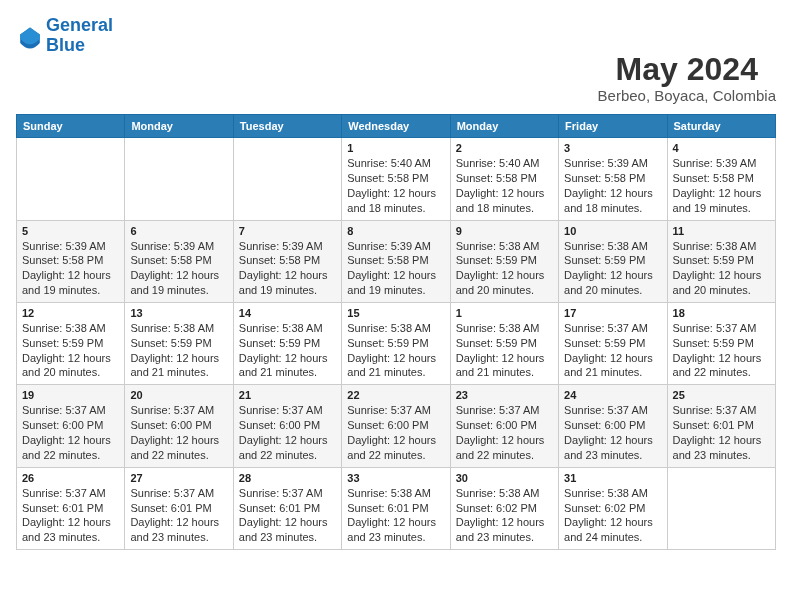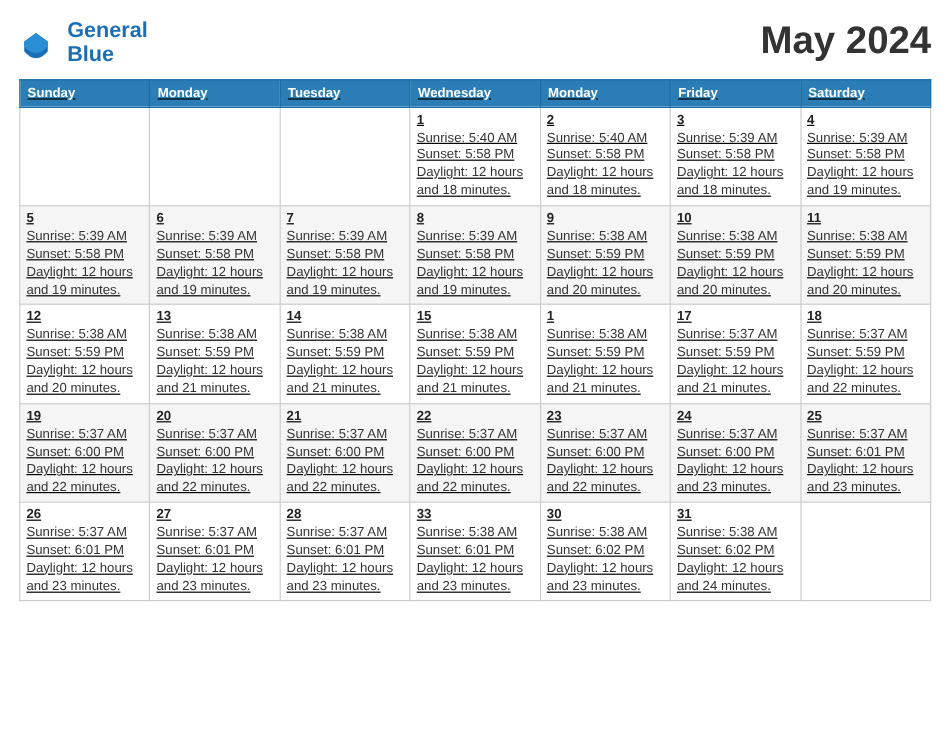--- a/index.html
+++ b/index.html
@@ -18,53 +18,53 @@
     }
     .header {
       display: flex;
       justify-content: space-between;
       align-items: flex-start;
       margin-bottom: 10px;
     }
     .logo {
       display: flex;
       align-items: center;
-      gap: 12px;
+      gap: 2px;
     }
     .logo-text {
       font-size: 18px;
       font-weight: bold;
       color: #333;
       line-height: 1.1;
     }
     .logo-text span {
       color: #1a6eb5;
     }
     .logo-icon {
       width: 28px;
       height: 28px;
     }
     .title-block {
       text-align: center;
+      margin-top: 36px;
     }
     .month-title {
       font-size: 32px;
       font-weight: bold;
       color: #333;
       line-height: 1.1;
     }
     .location {
       font-size: 15px;
       color: #555;
     }
     .calendar {
       width: 100%;
       border-collapse: collapse;
       font-size: 10.5px;
-      text-decoration: underline;
     }
     .calendar th {
       background: #2a7db5;
       color: #fff;
       font-weight: bold;
       padding: 5px 6px;
       text-align: left;
       border: 1px solid #1a6da5;
       font-size: 11px;
     }
@@ -105,20 +105,21 @@
         <path d="M20 8 L34 18 L34 30 Q27 38 20 38 Q13 38 6 30 L6 18 Z" fill="#1a6eb5"></path>
         <path d="M20 8 L34 18 L34 24 Q27 32 20 32 Q13 32 6 24 L6 18 Z" fill="#2a8ed5"></path>
       </svg>
       <div class="logo-text">
         <div><span>General</span></div>
         <div><span>Blue</span></div>
       </div>
     </div>
     <div class="title-block">
       <div class="month-title">May 2024</div>
+      <div class="location">Berbeo, Boyaca, Colombia</div>
     </div>
   </div>
 
   <table class="calendar">
     <thead>
       <tr>
         <th>Sunday</th>
         <th>Monday</th>
         <th>Tuesday</th>
         <th>Wednesday</th>

